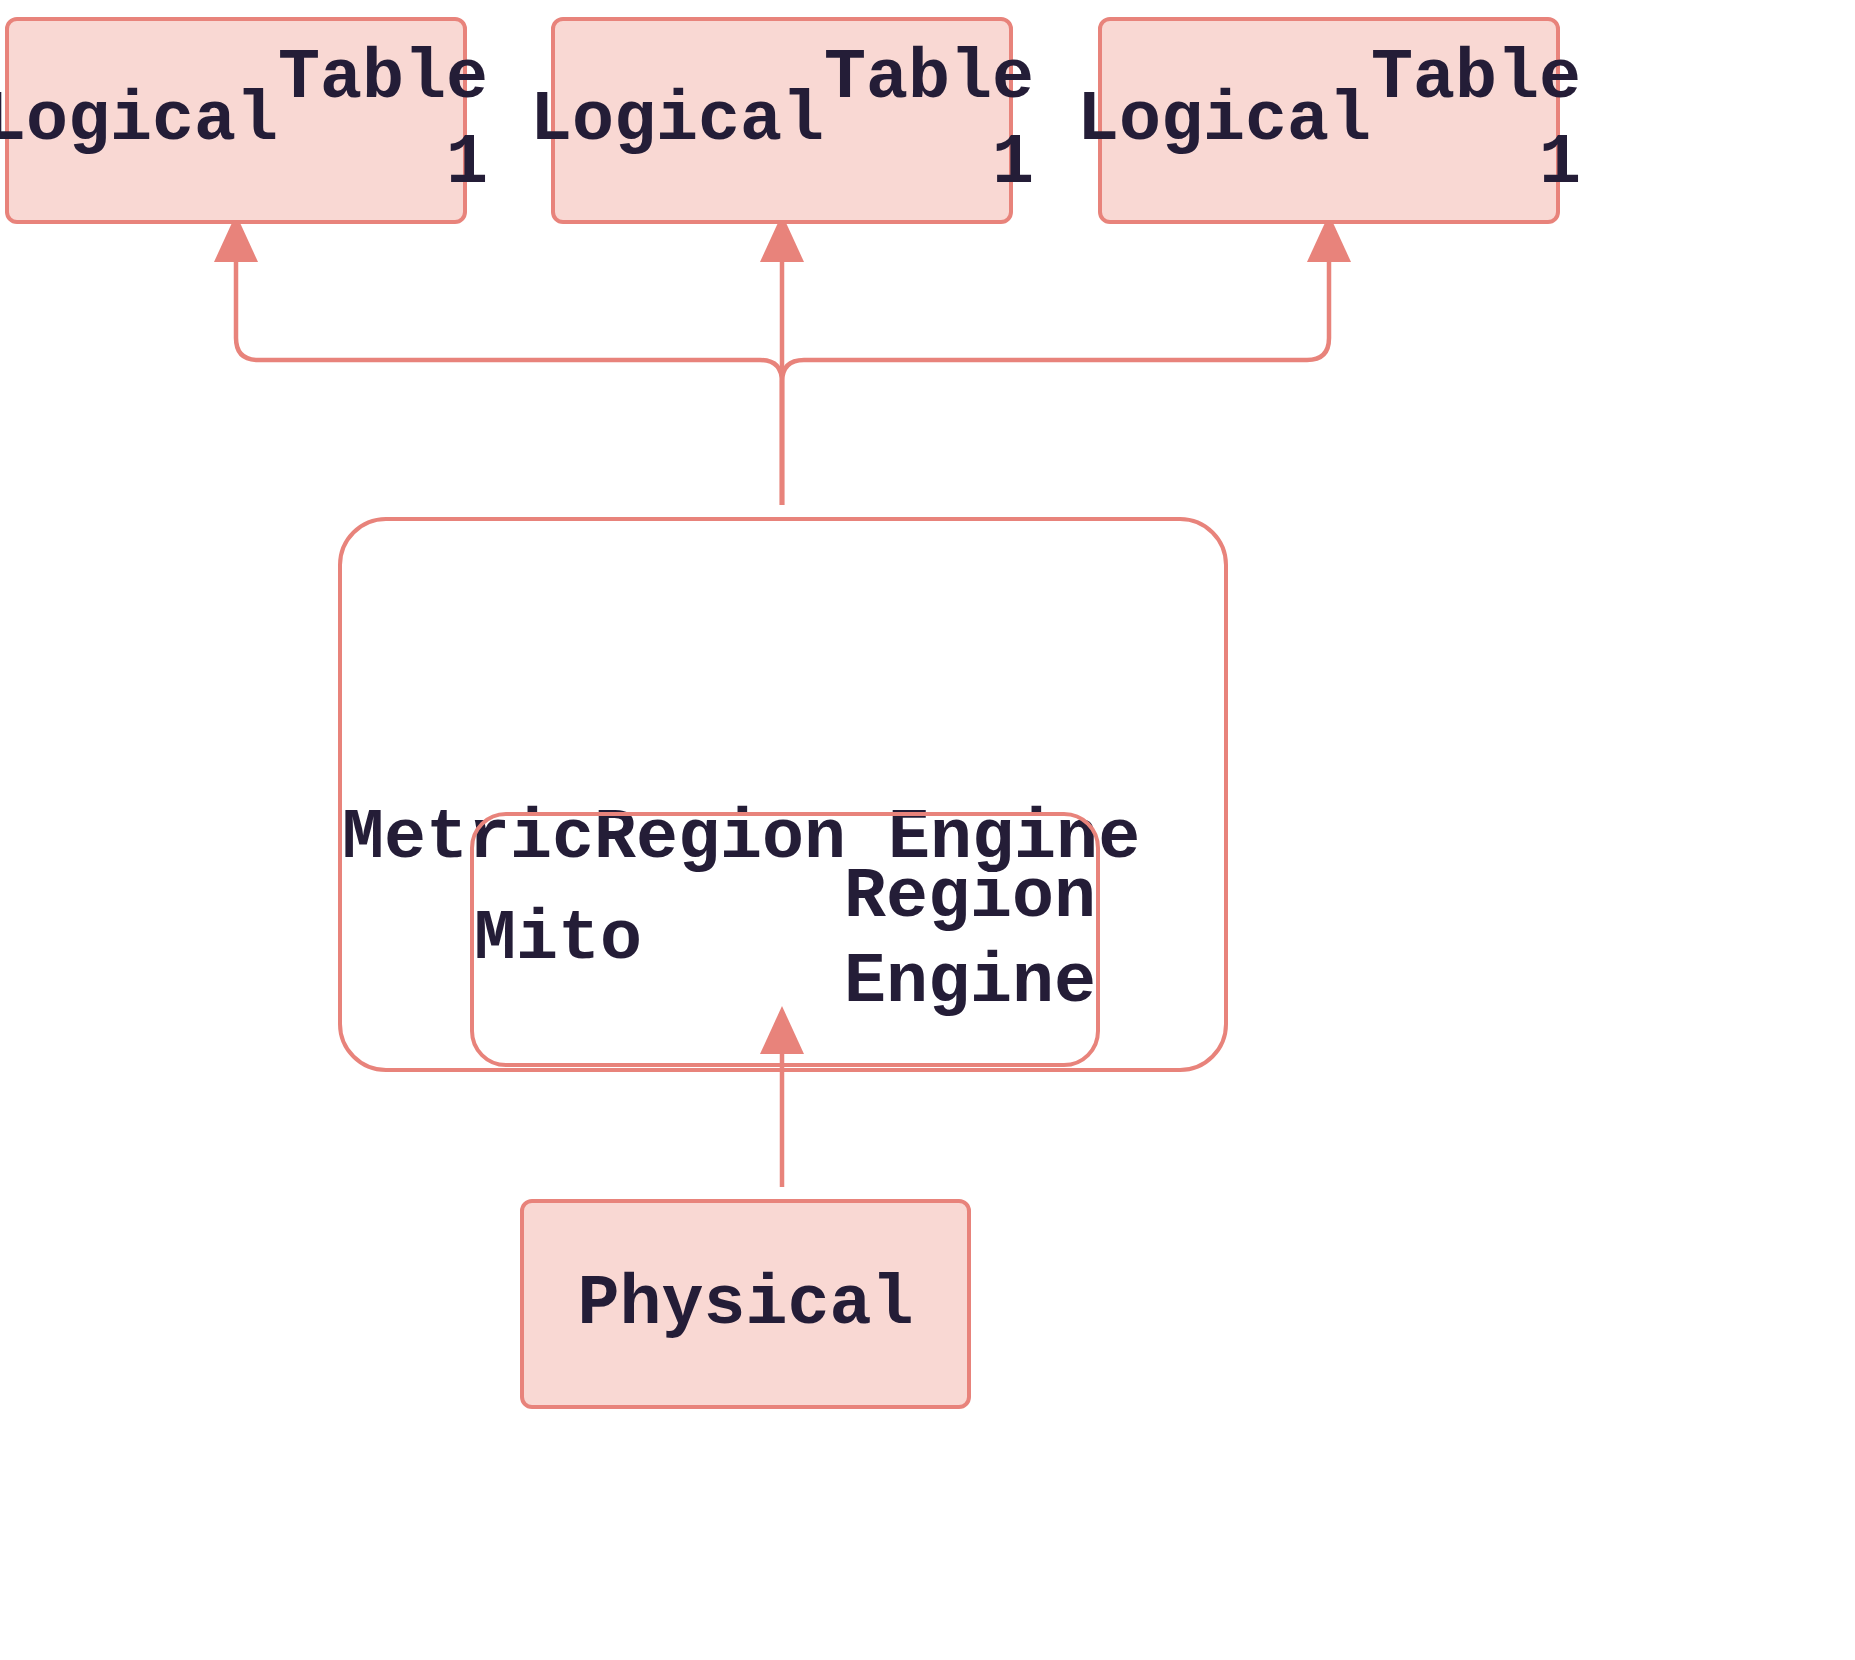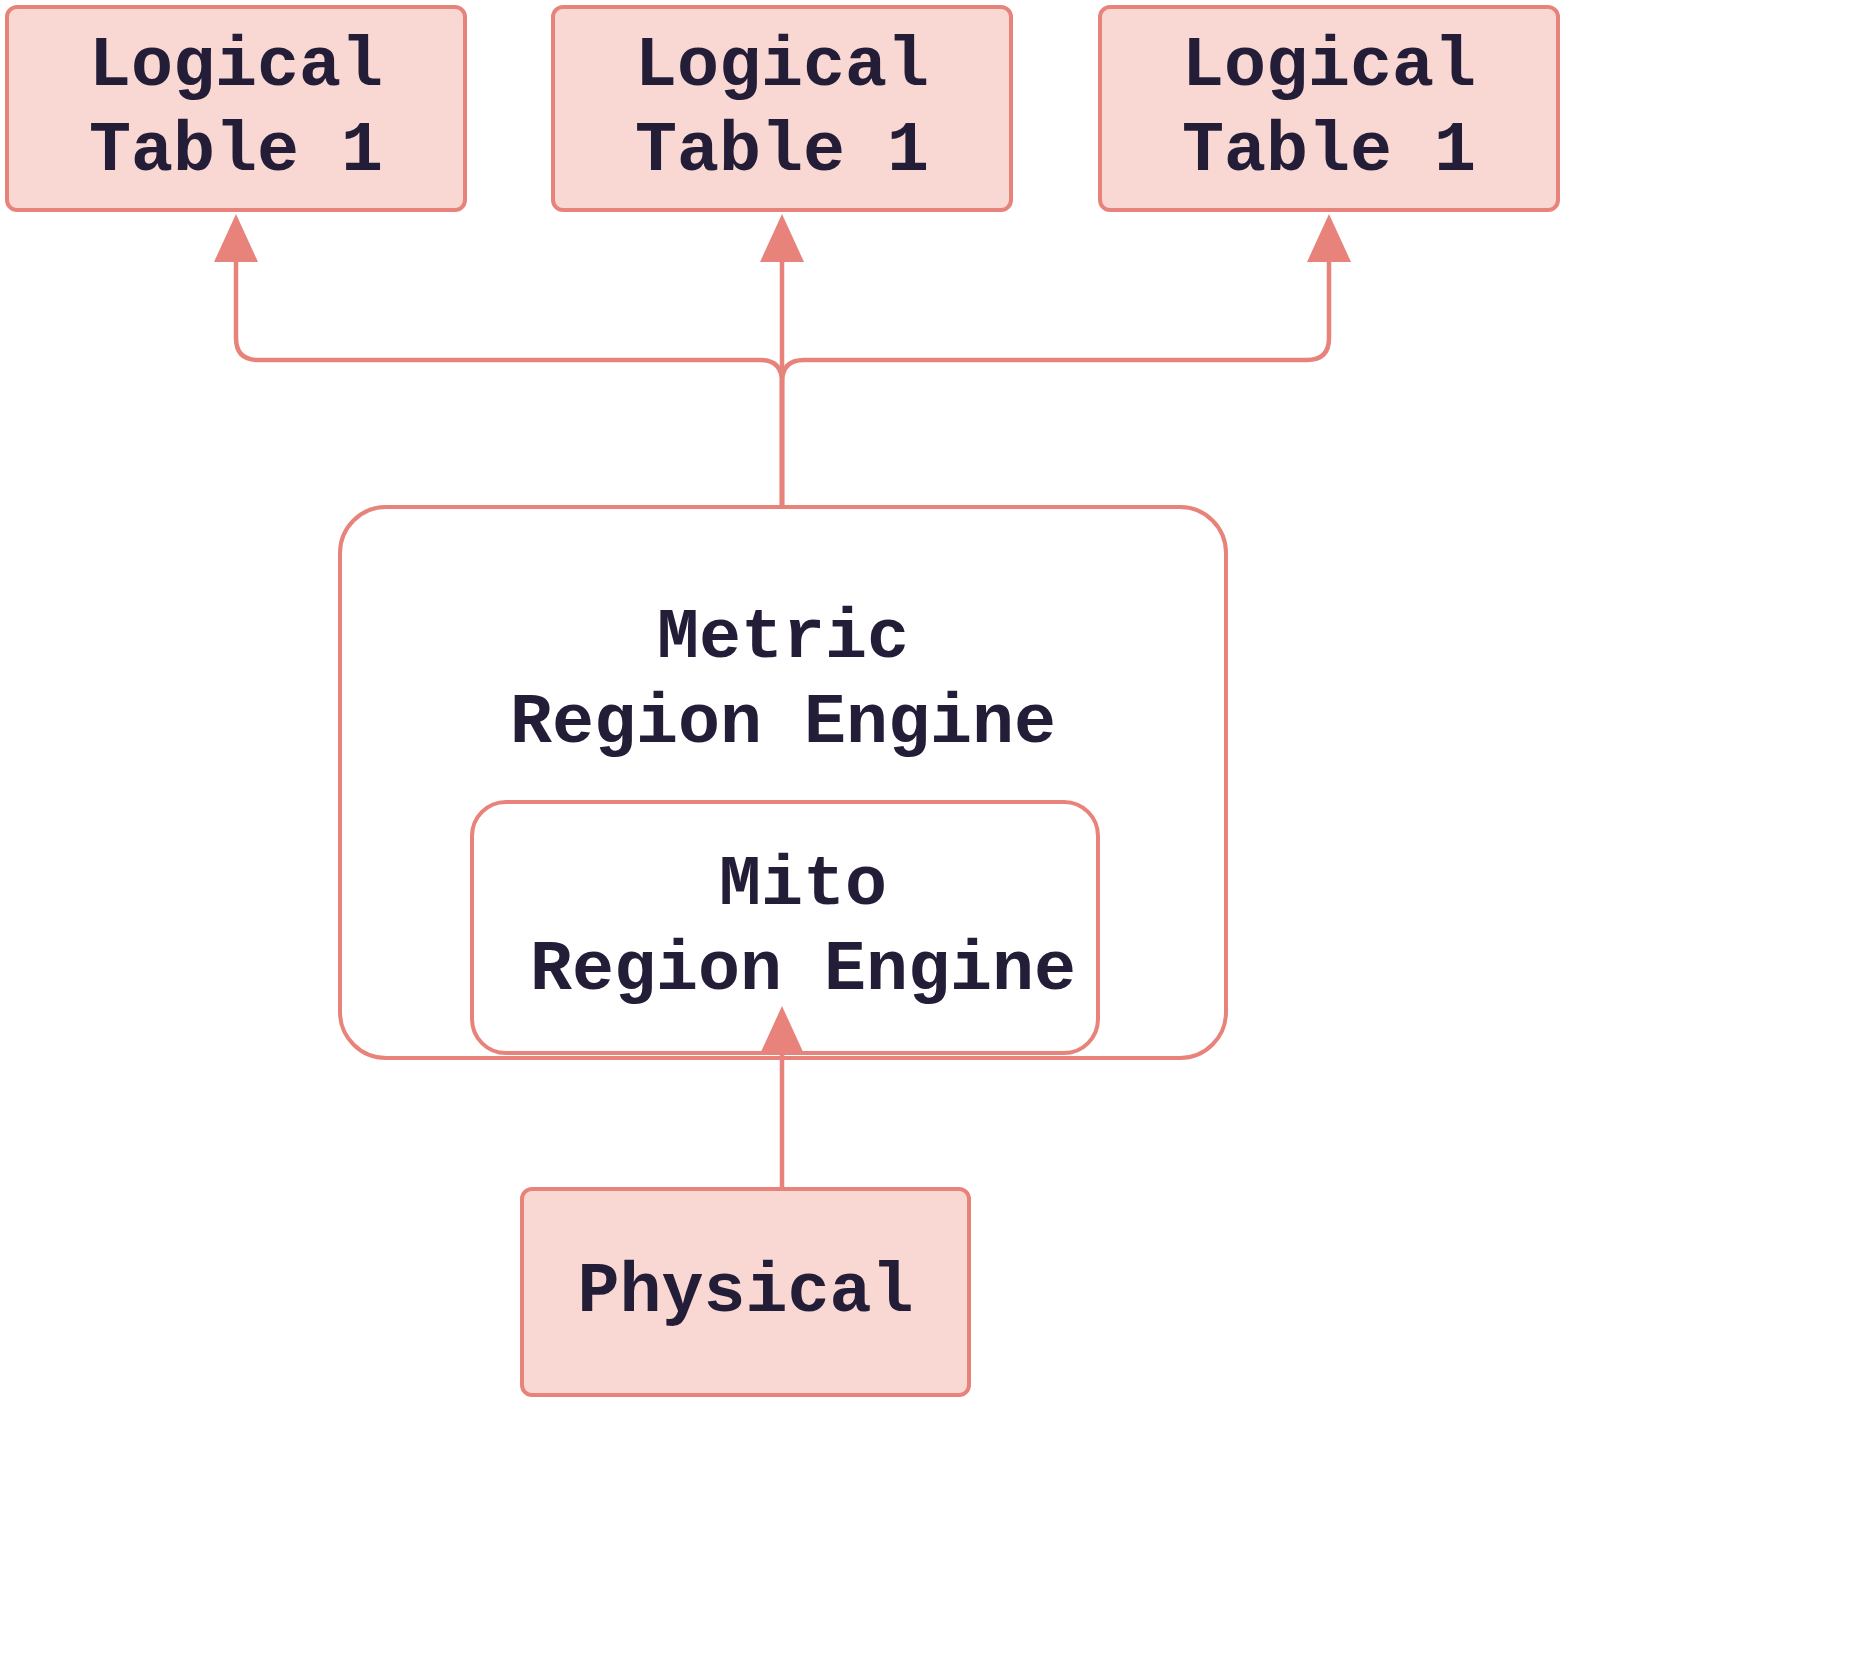--- a/index.html
+++ b/index.html
@@ -11,43 +11,44 @@
     background: var(--background, #ffffff);
     font-family: "Liberation Mono", "DejaVu Sans Mono", monospace;
     overflow: hidden;
   }
   svg.edges { position: absolute; left: 0; top: 0; }
   .node {
     position: absolute;
     border: 4px solid var(--stroke, #e8837b);
     color: var(--text, #241d37);
     display: flex;
-    flex-direction: column;
+    flex-direction: row;
     align-items: center;
     justify-content: center;
     text-align: right;
     font-size: 70px;
     line-height: 85px;
     font-weight: 600;
+    margin-top: 12px;
   }
   .node.filled {
     background: var(--node-fill, #f9d8d3);
     border-radius: 12px;
   }
   .node.container-box { background: transparent; }
   #node-logical-left   { left: 5px;    top: 5px;    width: 462px; height: 207px; }
   #node-logical-middle { left: 551px;  top: 5px;    width: 462px; height: 207px; }
   #node-logical-right  { left: 1098px; top: 5px;    width: 462px; height: 207px; }
   #node-metric {
     left: 338px; top: 505px; width: 890px; height: 555px;
     border-radius: 48px;
     justify-content: flex-start;
     padding-top: 87px;
   }
-  #node-mito   { left: 470px; top: 800px;  width: 630px; height: 255px; border-radius: 36px; padding-left: 36px; }
+  #node-mito   { left: 470px; top: 800px;  width: 630px; height: 255px; border-radius: 36px; }
   #node-physical { left: 520px; top: 1187px; width: 451px; height: 210px; }
 </style>
 </head>
 <body>
 
 <div class="canvas">
 
   <svg class="edges" width="1855" height="1660" viewBox="0 0 1855 1660" aria-hidden="true">
     <defs>
       <marker id="arrowhead" markerUnits="userSpaceOnUse" markerWidth="56" markerHeight="60" refX="46" refY="30" orient="auto">

